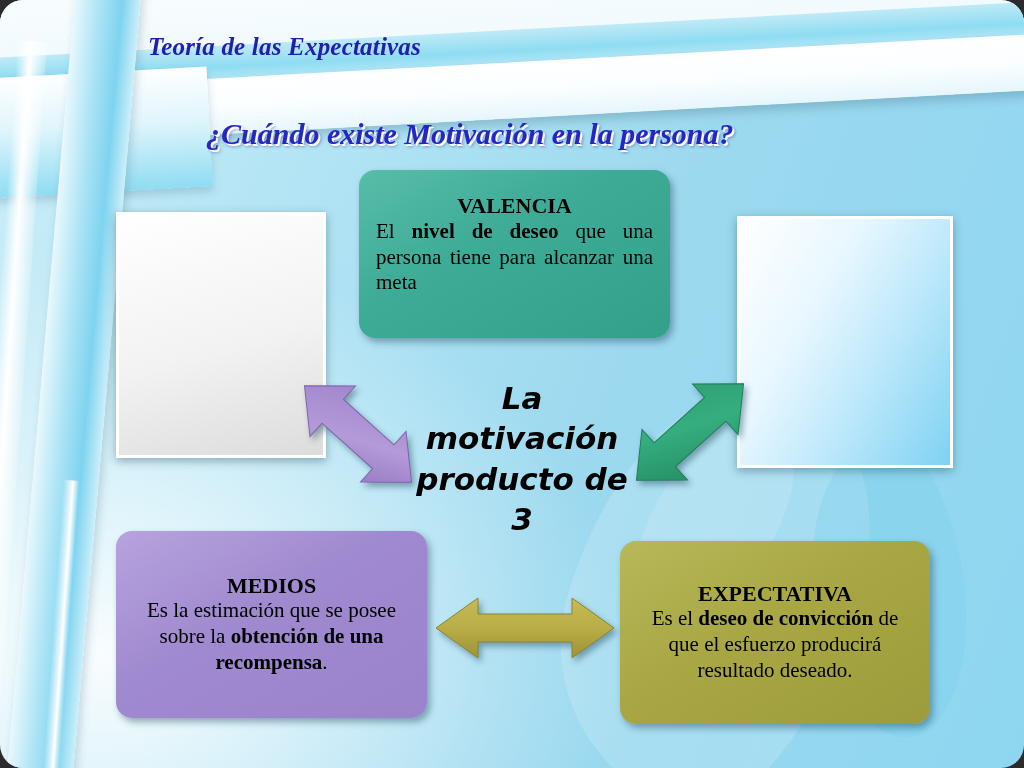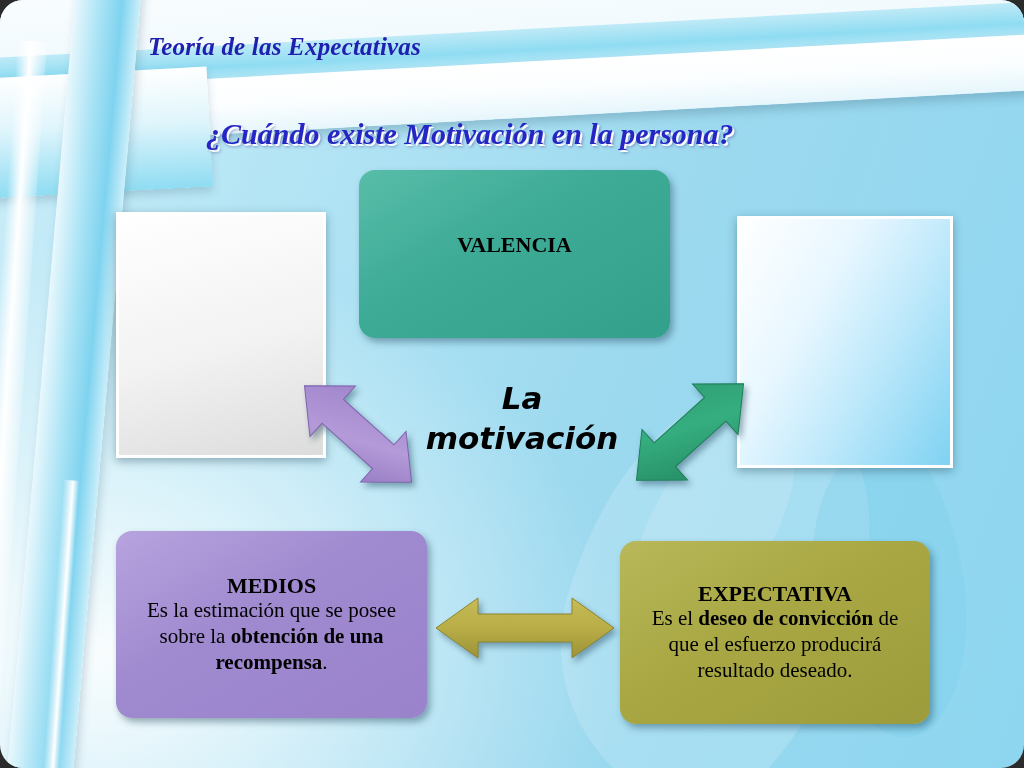--- a/index.html
+++ b/index.html
@@ -267,34 +267,36 @@
           <path d="M82 108 q22 16 46 4 l-2 14 q-22 12 -46 -4z" fill="#17171c"></path>
           <ellipse cx="82" cy="116" rx="8" ry="6" fill="#e8bb95"></ellipse>
           <ellipse cx="126" cy="110" rx="8" ry="6" fill="#e8bb95"></ellipse>
         </g>
       </svg>
     </div>
   </div>
 
   <div class="box box-valencia">
     <div class="ttl">VALENCIA</div>
+    <div class="body"><span>El </span><b>nivel de deseo</b><span> que una persona tiene para alcanzar una meta</span></div>
   </div>
 
   <div class="box box-medios">
     <div class="ttl">MEDIOS</div>
     <div class="body"><span>Es la estimación que se posee sobre la </span><b>obtención de una recompensa</b><span>.</span></div>
   </div>
 
   <div class="box box-expectativa">
     <div class="ttl">EXPECTATIVA</div>
     <div class="body"><span>Es el  </span><b>deseo de convicción</b><span> de que el esfuerzo producirá resultado deseado.</span></div>
   </div>
 
   <div class="center-caption">
     <div>La motivación</div>
+    <div>producto de 3</div>
   </div>
 
   <div class="arrow arrow-purple">
     <svg viewBox="0 0 124 152" width="124" height="152">
       <defs>
         <linearGradient id="gPu" x1="0" y1="1" x2="1" y2="0">
           <stop offset="0" stop-color="#8e73bd"></stop>
             <stop offset=".45" stop-color="#b49ad8"></stop>
           <stop offset="1" stop-color="#9b80c9"></stop>
         </linearGradient>

